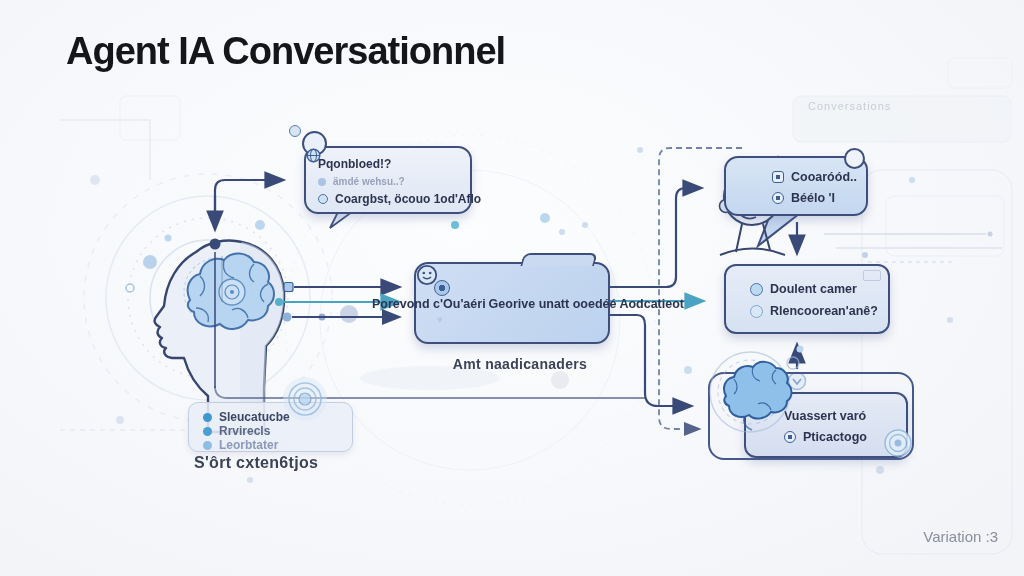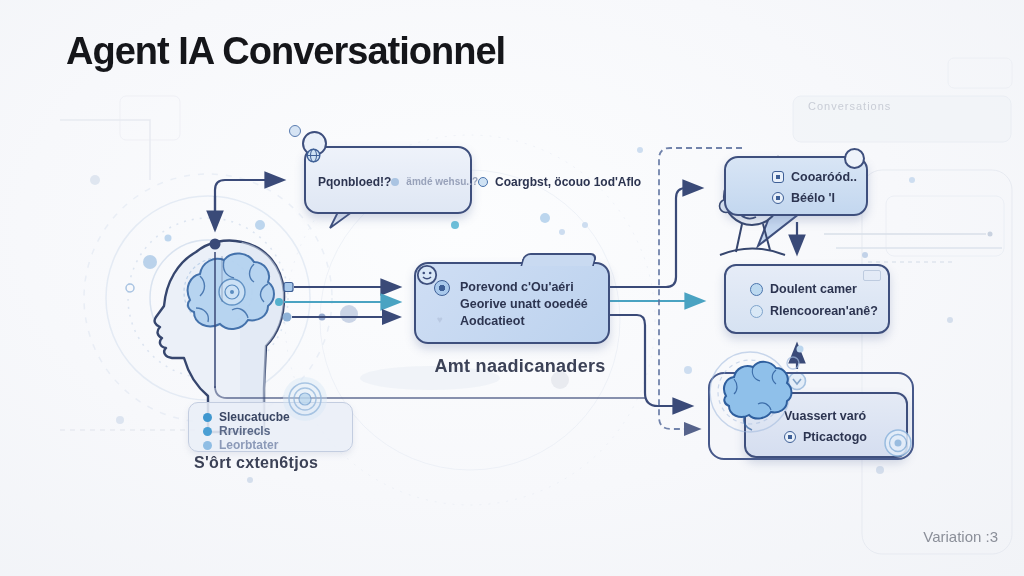--- a/index.html
+++ b/index.html
@@ -18,30 +18,30 @@
 
   .footer-note{position:absolute;left:820px;top:528px;width:170px;text-align:right;
     font-size:15px;color:#8b8f99;}
 
   .panel{position:absolute;border:2.5px solid #3e4f7d;border-radius:14px;
     box-shadow:0 5px 10px rgba(90,110,160,.25);box-sizing:border-box;}
 
   
   .bubble-problem{left:296px;top:146px;width:168px;height:68px;
     background:linear-gradient(#eef2fa,#dfe7f4);padding:9px 10px 6px 12px;
-    display:flex;justify-content:space-between;}
+    display:flex;flex-direction:column;justify-content:space-between;}
   .badge-lg{position:absolute;left:-4px;top:-17px;width:21px;height:21px;border-radius:50%;
     background:#eaf0f9;border:2px solid #3e4f7d;}
   .badge-sm{position:absolute;left:-17px;top:-23px;width:10px;height:10px;border-radius:50%;
     background:#d6e4f4;border:1.5px solid #5a7cb0;}
 
   
   .box-center{left:406px;top:262px;width:196px;height:82px;border-radius:14px;
     background:linear-gradient(135deg,#cfdef4,#bcd2ee);padding:10px 12px 8px 44px;
-    display:flex;flex-direction:column;justify-content:center;gap:3px;}
+    display:flex;flex-direction:row;justify-content:center;gap:3px;}
   .box-center .tab{position:absolute;left:106px;top:-11px;width:74px;height:13px;
     background:#c9daf1;border:2.5px solid #3e4f7d;border-bottom:none;
     border-radius:7px 7px 0 0;transform:skewX(-16deg);box-sizing:border-box;}
 
   
   .bubble-robot{left:716px;top:156px;width:144px;height:60px;
     background:linear-gradient(#d8e5f5,#c3d7ef);padding:10px 10px 8px 46px;
     display:flex;flex-direction:column;justify-content:center;gap:7px;}
   .bubble-robot .badge{position:absolute;left:118px;top:-10px;width:17px;height:17px;
     border-radius:50%;background:#eef3fa;border:2px solid #3e4f7d;}
@@ -63,21 +63,21 @@
   
   .list-box{left:180px;top:402px;width:165px;height:50px;border:1.5px solid #c3cde0;
     border-radius:10px;background:rgba(233,238,247,.88);
     box-shadow:0 3px 6px rgba(120,135,170,.15);padding:7px 12px 6px 14px;
     display:flex;flex-direction:column;justify-content:space-between;box-sizing:border-box;
     position:absolute;}
   .list-caption{position:absolute;left:186px;top:454px;font-size:16px;font-weight:bold;
     color:#3c4257;letter-spacing:.3px;}
 
   .center-caption{position:absolute;left:412px;top:356px;width:200px;text-align:center;
-    font-size:18px;font-weight:bold;color:#3c4257;letter-spacing:.3px;}
+    font-size:14px;font-weight:bold;color:#3c4257;letter-spacing:.3px;}
 
   .row{display:flex;align-items:center;gap:7px;}
   .t-bold{font-size:12px;font-weight:bold;color:#2c3450;white-space:nowrap;}
   .t-bold-lg{font-size:12.5px;font-weight:bold;color:#2c3450;white-space:nowrap;}
   .t-light{font-size:10px;font-weight:bold;color:#98a2ba;white-space:nowrap;}
   .t-list1{font-size:12px;font-weight:bold;color:#3a4663;}
   .t-list2{font-size:12px;font-weight:bold;color:#5a6887;}
   .t-list3{font-size:12px;font-weight:bold;color:#8c9ab8;}
 
   .ico-dot{width:8px;height:8px;border-radius:50%;background:#aac4e2;flex:0 0 auto;}

